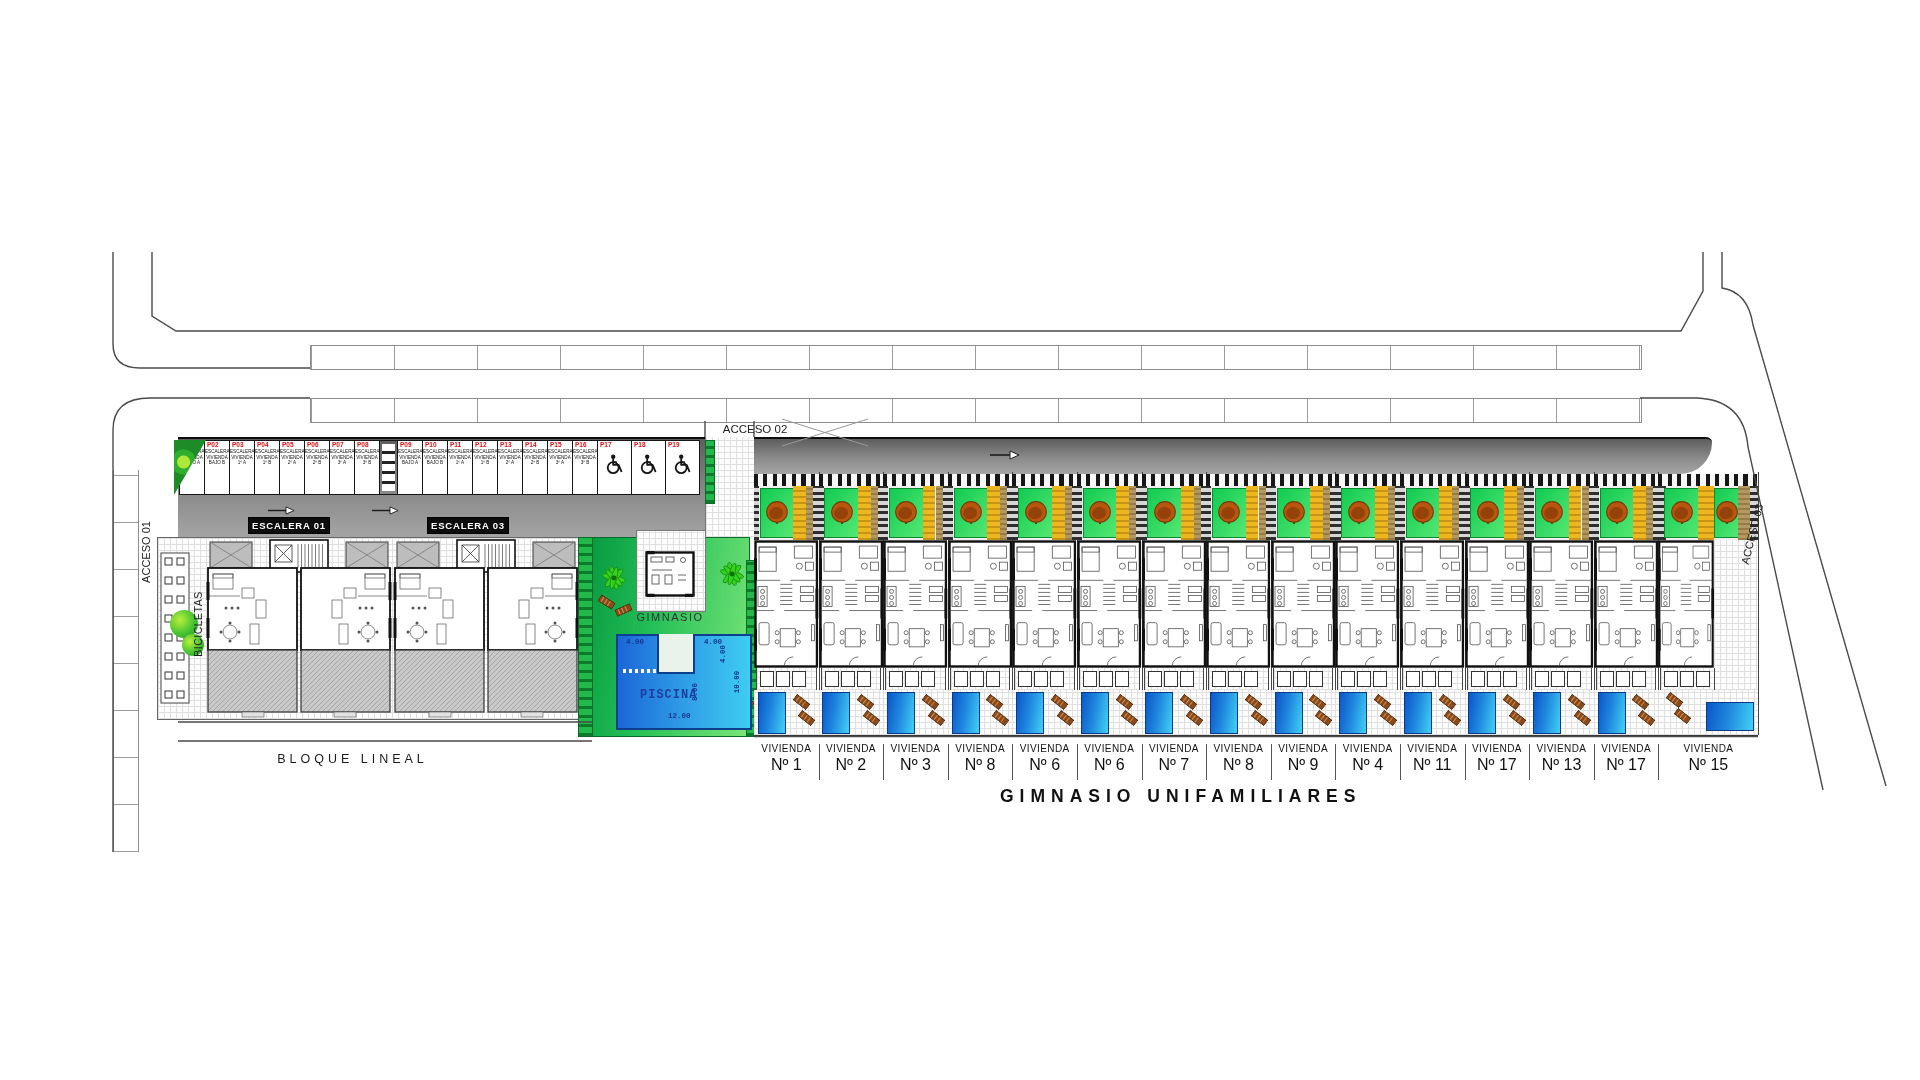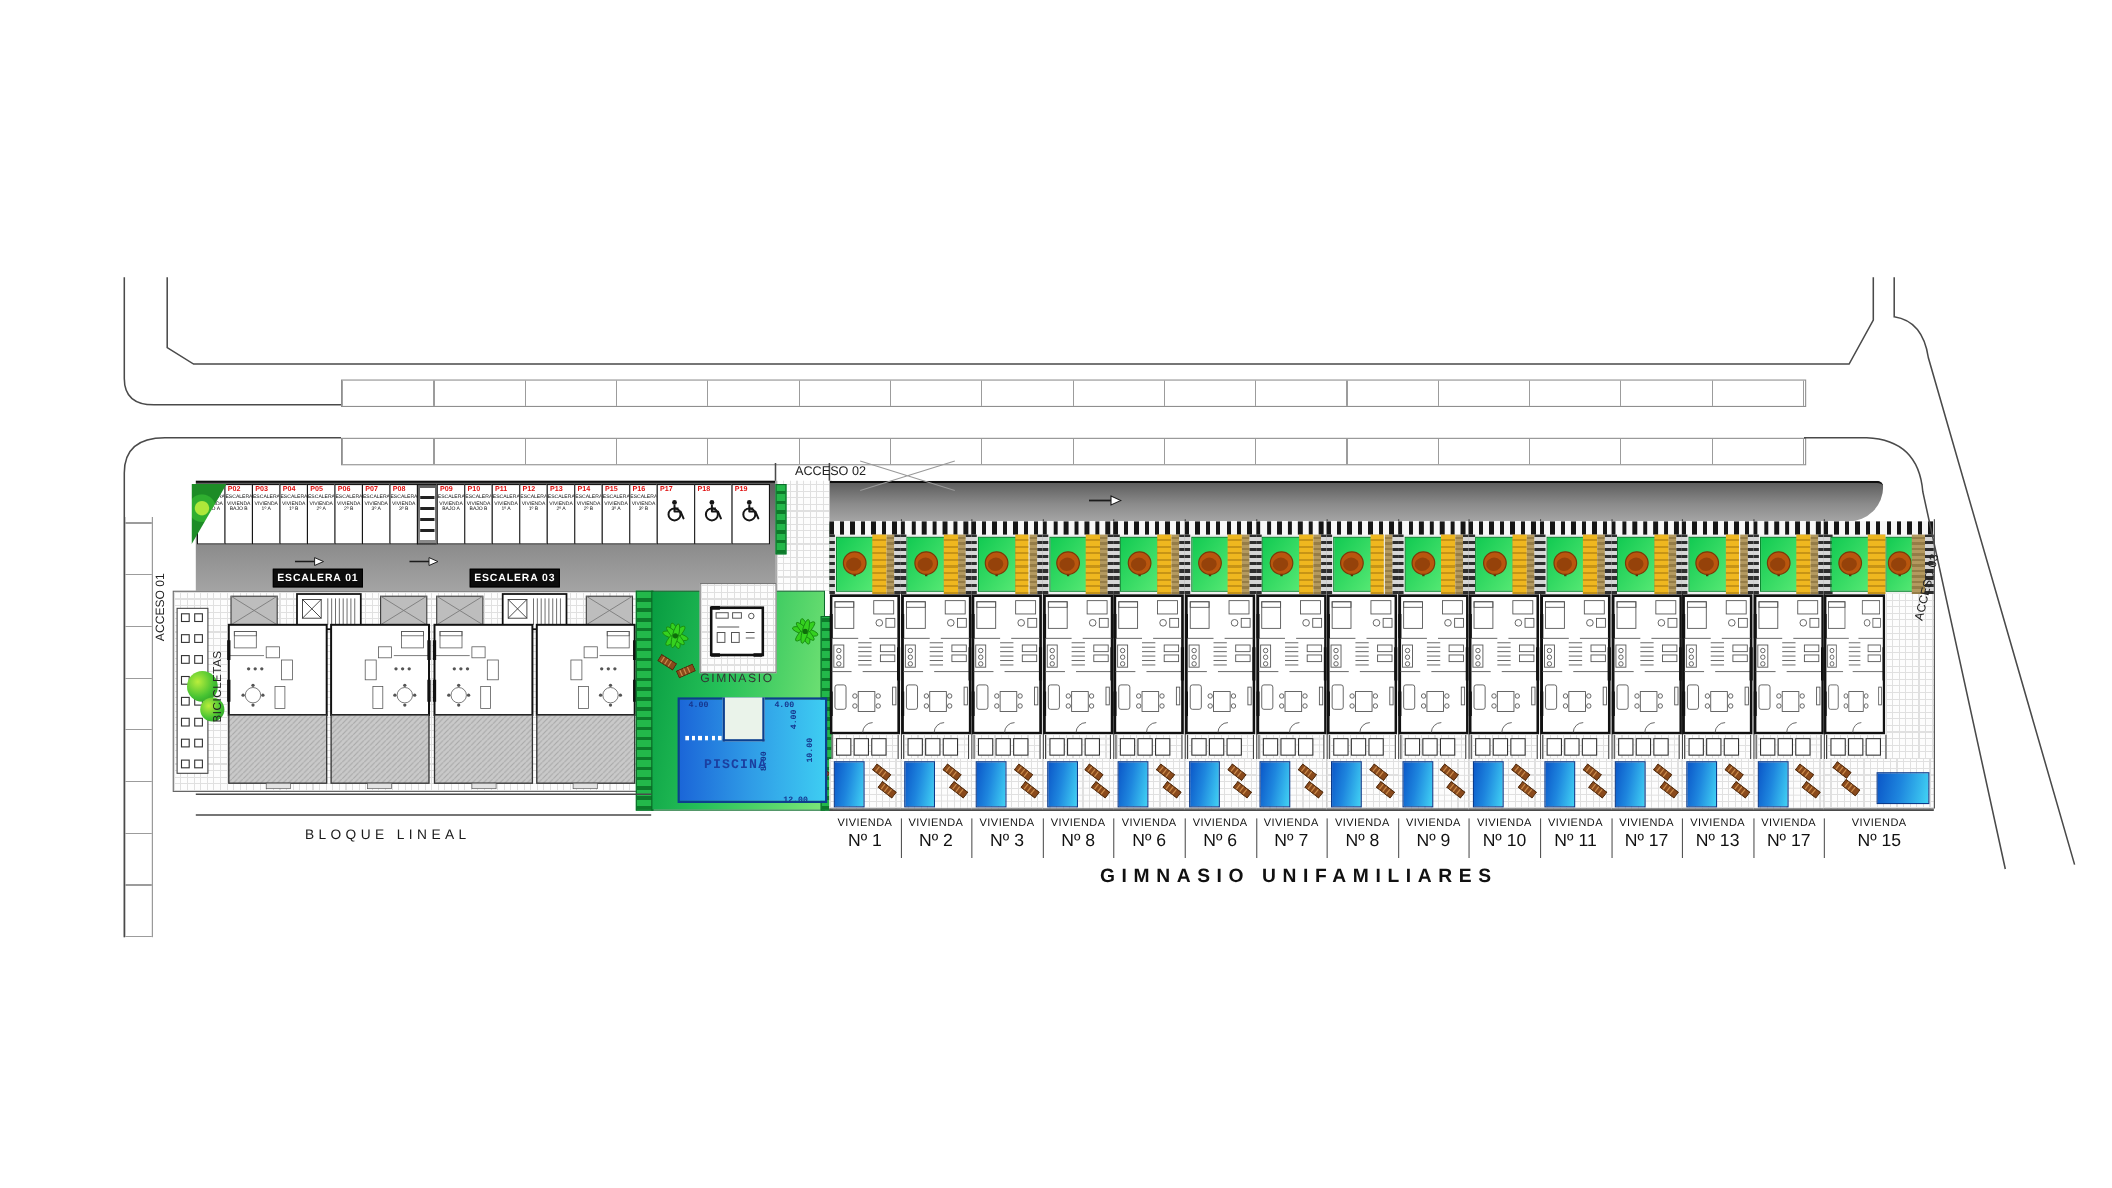--- a/index.html
+++ b/index.html
@@ -414,21 +414,21 @@
 
   <div class="abs" style="left:616px;top:634px;width:132px;height:92px;border:2px solid #0c3f8e;
               background:linear-gradient(90deg,#1b66d8 0%,#2f9be6 48%,#3ecdf2 100%);font-family:Liberation Mono, monospace;">
     <div class="abs" style="left:39px;top:-2px;width:34px;height:38px;background:#eaf3ea;border:2px solid #0c3f8e;border-top:none;"></div>
     <div class="abs" style="left:5px;top:33px;width:33px;height:4px;background:repeating-linear-gradient(90deg,#fff 0 3px,transparent 3px 6px);"></div>
     <div class="abs dim" style="left:8px;top:2px;">4.00</div>
     <div class="abs dim" style="left:86px;top:2px;">4.00</div>
     <div class="abs dim" style="left:96px;top:14px;transform:rotate(-90deg);">4.00</div>
     <div class="abs dim" style="left:108px;top:42px;transform:rotate(-90deg);">10.00</div>
     <div class="abs dim" style="left:68px;top:52px;transform:rotate(-90deg);">8.00</div>
-    <div class="abs dim" style="left:50px;top:88px;margin-left:44px;">12.00</div>
+    <div class="abs dim" style="left:50px;top:76px;">12.00</div>
     <div class="abs lbl" style="left:22px;top:52px;font-size:12px;font-weight:bold;letter-spacing:1px;color:#1b3fa0;">PISCINA</div>
   </div>
 
   <div class="abs hedge" style="left:754px;top:476px;width:7px;height:60px;"></div>
 
   <div id="villas">
       <div class="villa" style="left: 754px; width: 64.6px;">
       <div class="v-ticks ticksrow"></div>
       <div class="v-yard">
         <div class="v-cl chatch"></div>
@@ -983,21 +983,21 @@
       <div class="vl-num">Nº 8</div>
     </div>
       <div class="vdiv" style="left: 1206.2px;"></div>
       <div class="vlabel" style="left: 1270.8px; width: 64.6px;">
       <div class="vl-word">VIVIENDA</div>
       <div class="vl-num">Nº 9</div>
     </div>
       <div class="vdiv" style="left: 1270.8px;"></div>
       <div class="vlabel" style="left: 1335.4px; width: 64.6px;">
       <div class="vl-word">VIVIENDA</div>
-      <div class="vl-num">Nº 10</div>
+      <div class="vl-num">Nº 4</div>
     </div>
       <div class="vdiv" style="left: 1335.4px;"></div>
       <div class="vlabel" style="left: 1400px; width: 64.6px;">
       <div class="vl-word">VIVIENDA</div>
       <div class="vl-num">Nº 11</div>
     </div>
       <div class="vdiv" style="left: 1400px;"></div>
       <div class="vlabel" style="left: 1464.6px; width: 64.6px;">
       <div class="vl-word">VIVIENDA</div>
       <div class="vl-num">Nº 17</div>

